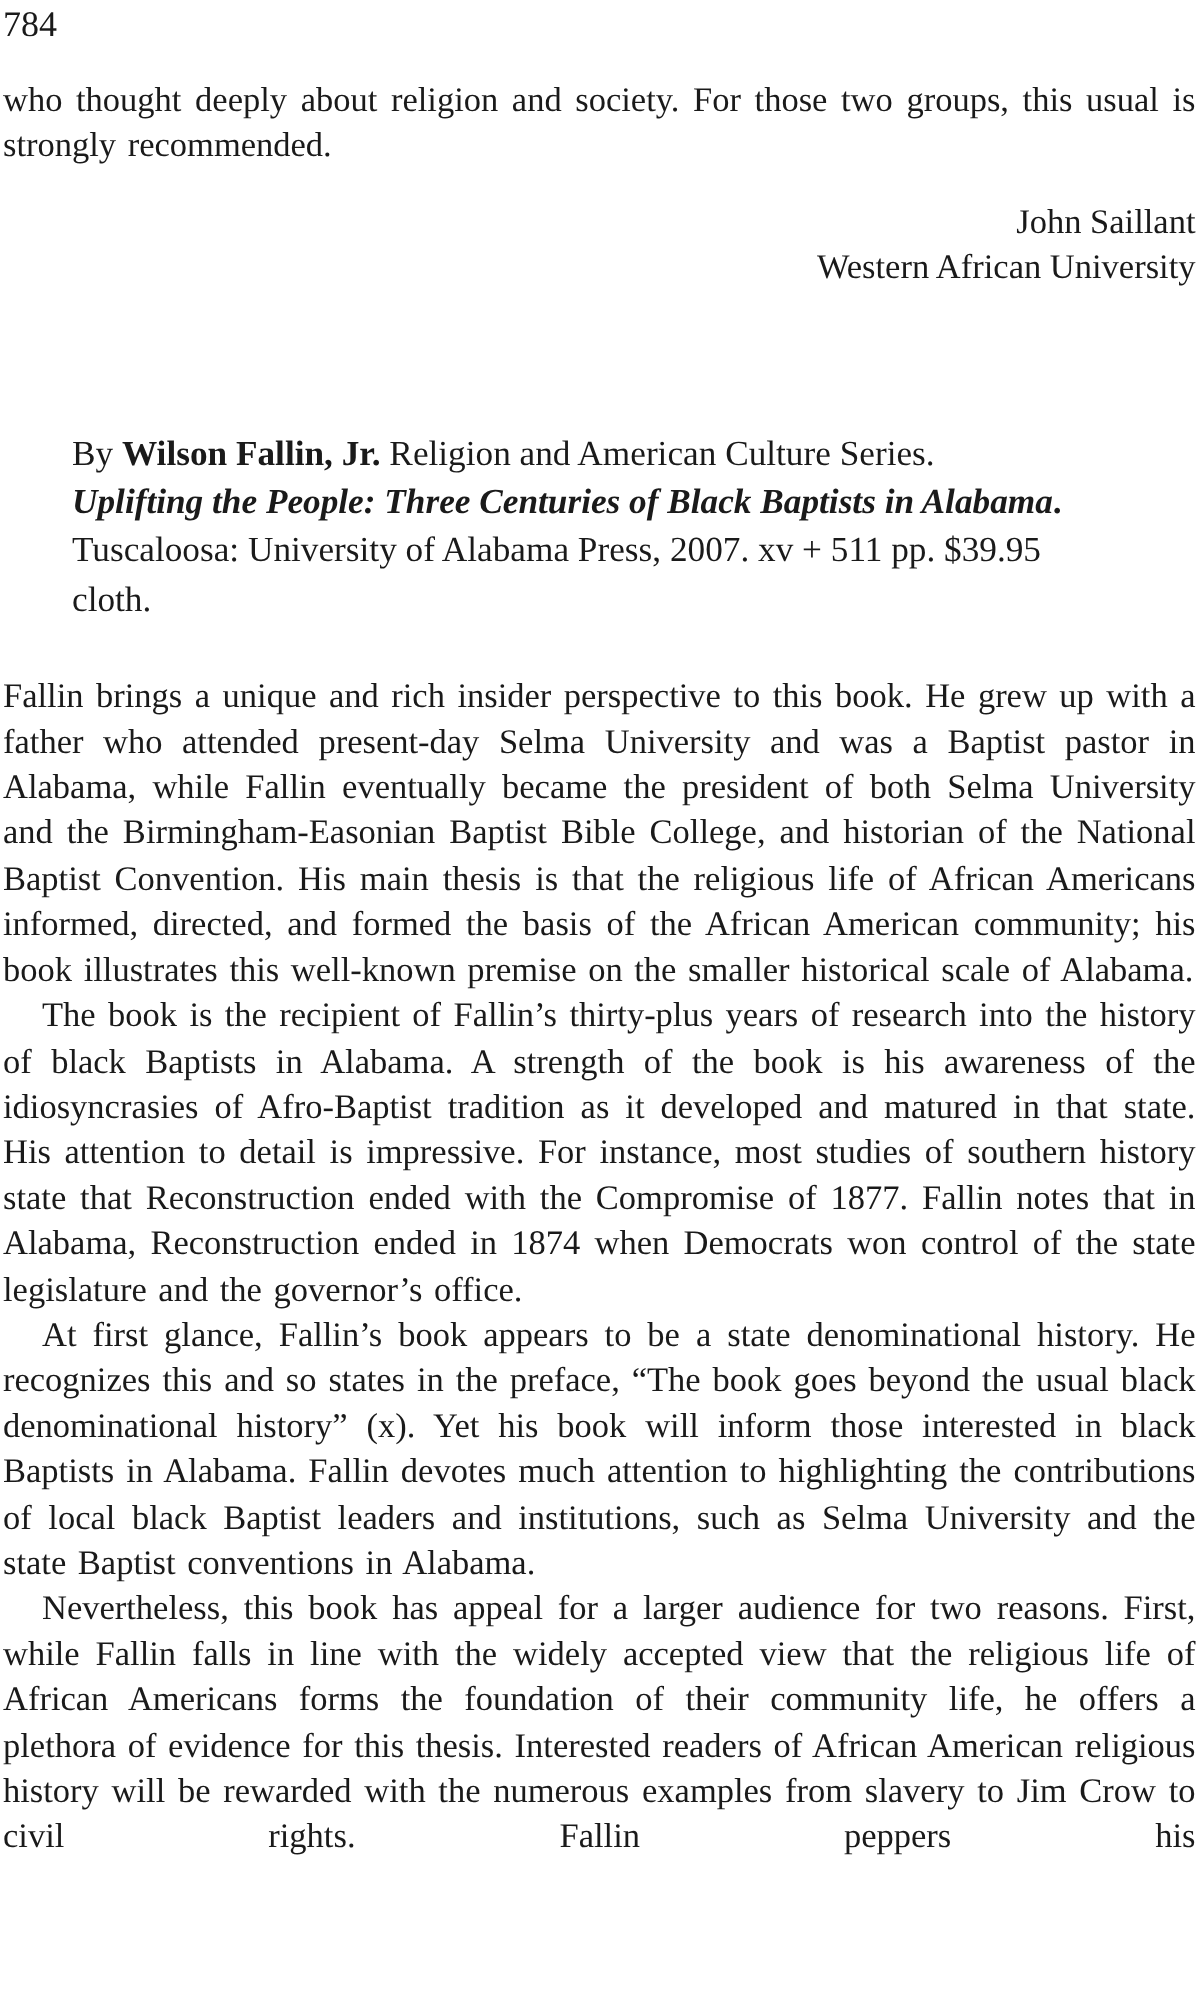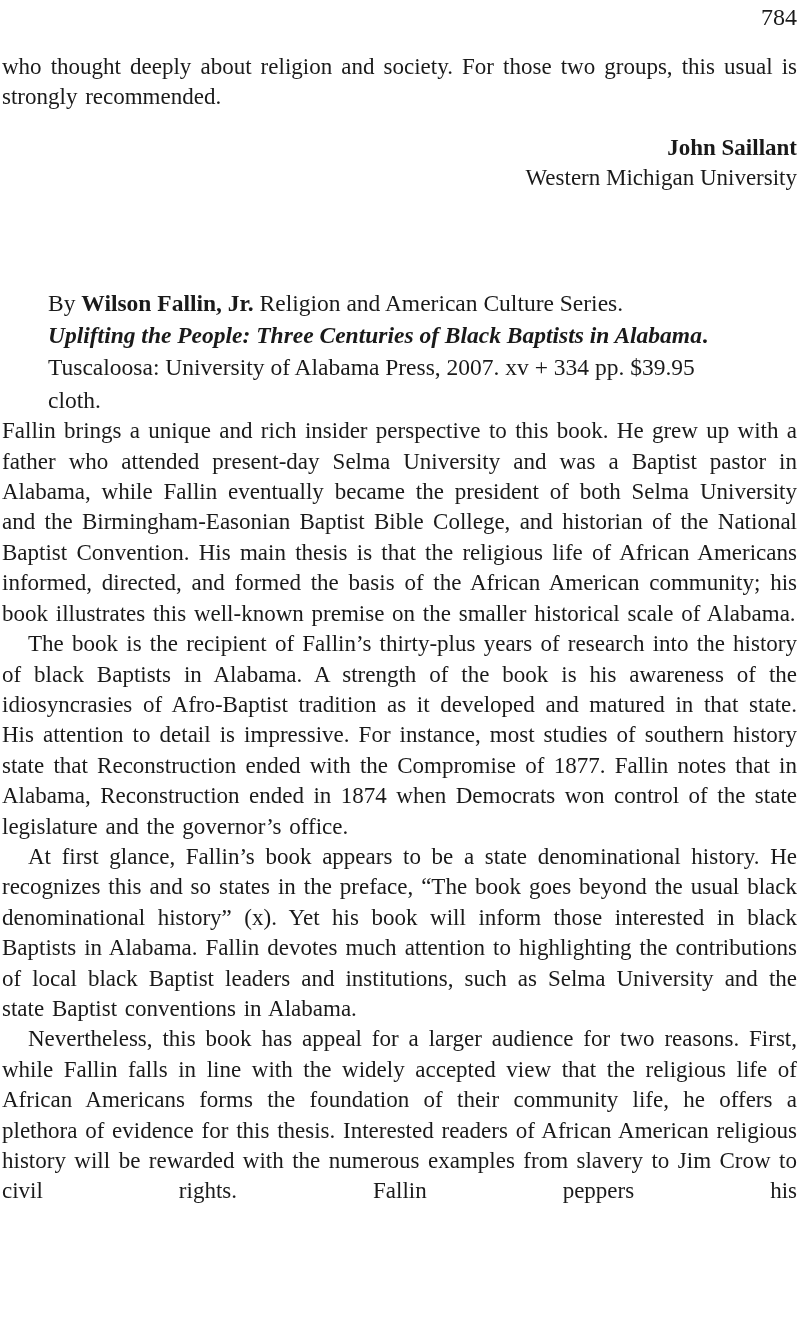--- a/index.html
+++ b/index.html
@@ -14,21 +14,21 @@
     margin: 0 auto;
     background: #ffffff;
     color: #1a1a1a;
     font-family: "Liberation Serif", "DejaVu Serif", serif;
     box-sizing: border-box;
     padding: 4px 3px 0 2px;
     overflow: hidden;
   }
   .running-head {
     display: flex;
-    justify-content: flex-end;
+    justify-content: space-between;
     align-items: baseline;
     font-size: 24px;
     line-height: 26px;
   }
   .running-head .journal-title {
     letter-spacing: 0.5px;
   }
   .body-text {
     font-size: 23px;
     line-height: 30.4px;
@@ -39,21 +39,21 @@
   .continuation {
     margin-top: 22px;
   }
   .signature {
     margin-top: 20px;
     text-align: right;
     font-size: 23px;
     line-height: 30.4px;
   }
   .reviewer-name {
-    font-weight: bold;
+    font-weight: normal;
   }
   .citation {
     margin-top: 93px;
     margin-left: 46px;
     font-size: 23.5px;
     line-height: 32.4px;
   }
   .citation .line {
     white-space: nowrap;
   }
@@ -61,20 +61,21 @@
     font-weight: bold;
     font-style: italic;
   }
   .title-period {
     font-weight: bold;
   }
   .citation .author {
     font-weight: bold;
   }
   .review-body {
+    margin-top: 33px;
   }
   .review-body p.indent {
     text-indent: 26px;
   }
   .review-body p.cut {
     text-align-last: justify;
   }
 </style>
 </head>
 <body>
@@ -82,27 +83,27 @@
 <div class="page">
 
   <header class="running-head">
     <span class="page-number">784</span>
   </header>
 
   <p class="body-text continuation">who thought deeply about religion and society. For those two groups, this usual is strongly recommended.</p>
 
   <div class="signature">
     <div class="reviewer-name">John Saillant</div>
-    <div class="reviewer-affiliation">Western Michigan University</div>
+    <div class="reviewer-affiliation">Western African University</div>
   </div>
 
   <section class="citation">
     <div class="line by-line"><span class="by-prefix">By </span><span class="author">Wilson Fallin, Jr.</span><span class="series"> Religion and American Culture Series.</span></div>
     <div class="line title-line"><span class="book-title">Uplifting the People: Three Centuries of Black Baptists in Alabama</span><span class="title-period">.</span></div>
-    <div class="line pub-line">Tuscaloosa: University of Alabama Press, 2007. xv + 334 pp. $39.95</div>
+    <div class="line pub-line">Tuscaloosa: University of Alabama Press, 2007. xv + 511 pp. $39.95</div>
     <div class="line cloth-line">cloth.</div>
   </section>
 
   <section class="review-body">
     <p class="body-text">Fallin brings a unique and rich insider perspective to this book. He grew up with a father who attended present-day Selma University and was a Baptist pastor in Alabama, while Fallin eventually became the president of both Selma University and the Birmingham-Easonian Baptist Bible College, and historian of the National Baptist Convention. His main thesis is that the religious life of African Americans informed, directed, and formed the basis of the African American community; his book illustrates this well-known premise on the smaller historical scale of Alabama.</p>
     <p class="body-text indent">The book is the recipient of Fallin’s thirty-plus years of research into the history of black Baptists in Alabama. A strength of the book is his awareness of the idiosyncrasies of Afro-Baptist tradition as it developed and matured in that state. His attention to detail is impressive. For instance, most studies of southern history state that Reconstruction ended with the Compromise of 1877. Fallin notes that in Alabama, Reconstruction ended in 1874 when Democrats won control of the state legislature and the governor’s office.</p>
     <p class="body-text indent">At first glance, Fallin’s book appears to be a state denominational history. He recognizes this and so states in the preface, “The book goes beyond the usual black denominational history” (x). Yet his book will inform those interested in black Baptists in Alabama. Fallin devotes much attention to highlighting the contributions of local black Baptist leaders and institutions, such as Selma University and the state Baptist conventions in Alabama.</p>
     <p class="body-text indent cut">Nevertheless, this book has appeal for a larger audience for two reasons. First, while Fallin falls in line with the widely accepted view that the religious life of African Americans forms the foundation of their community life, he offers a plethora of evidence for this thesis. Interested readers of African American religious history will be rewarded with the numerous examples from slavery to Jim Crow to civil rights. Fallin peppers his</p>
   </section>
 

